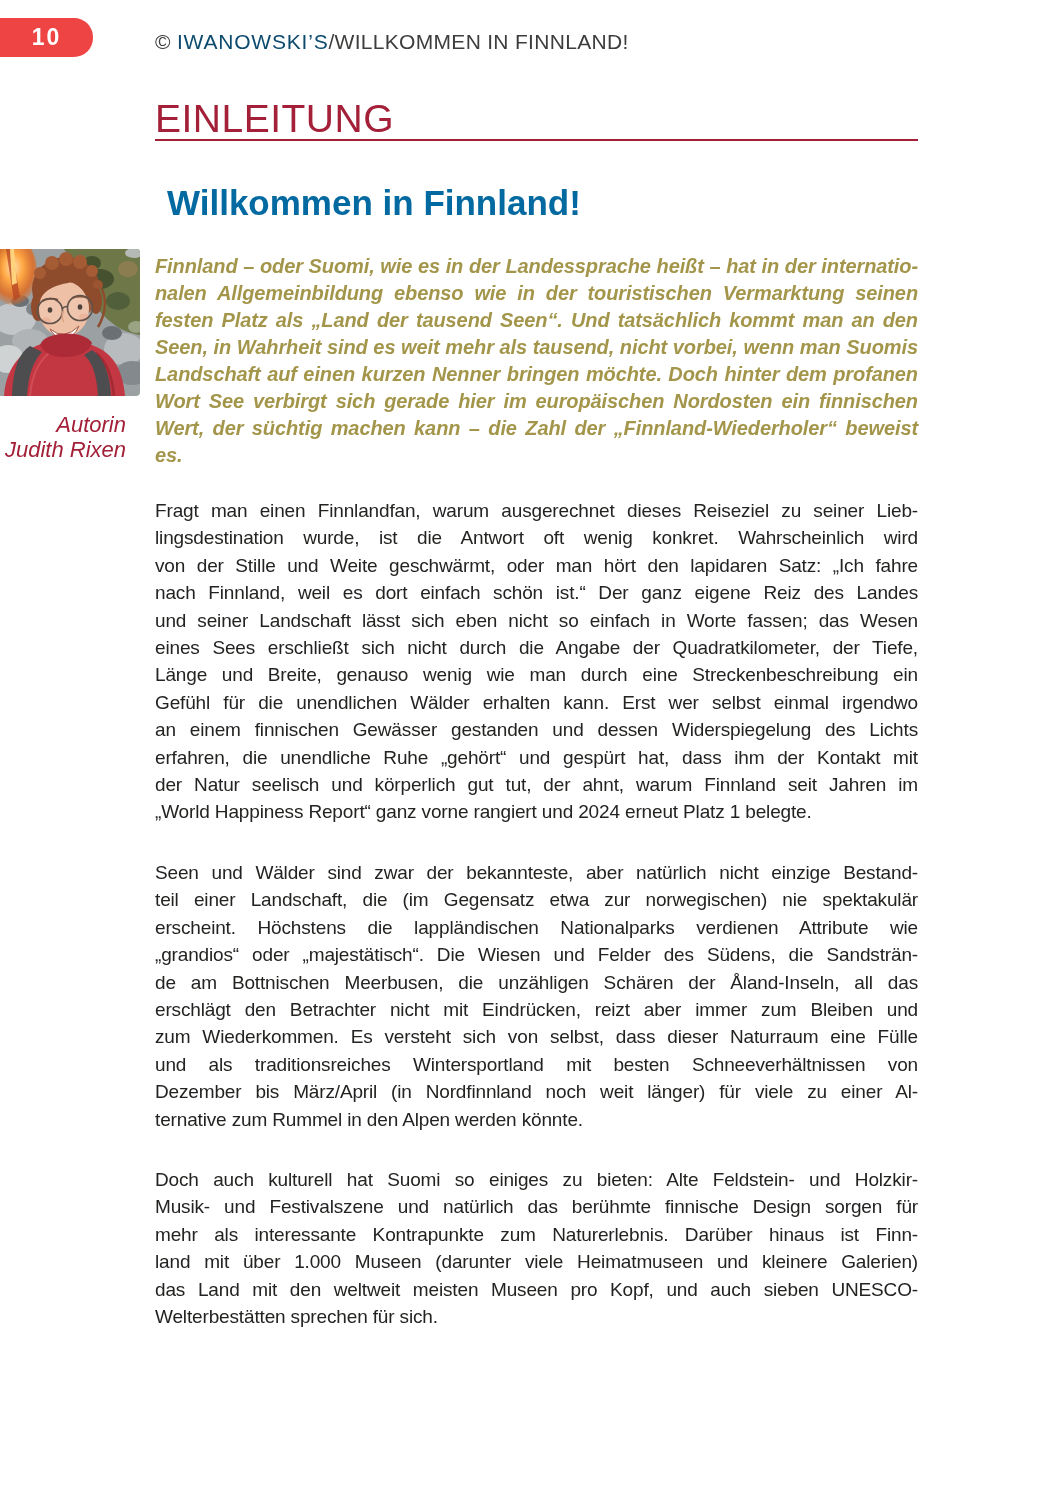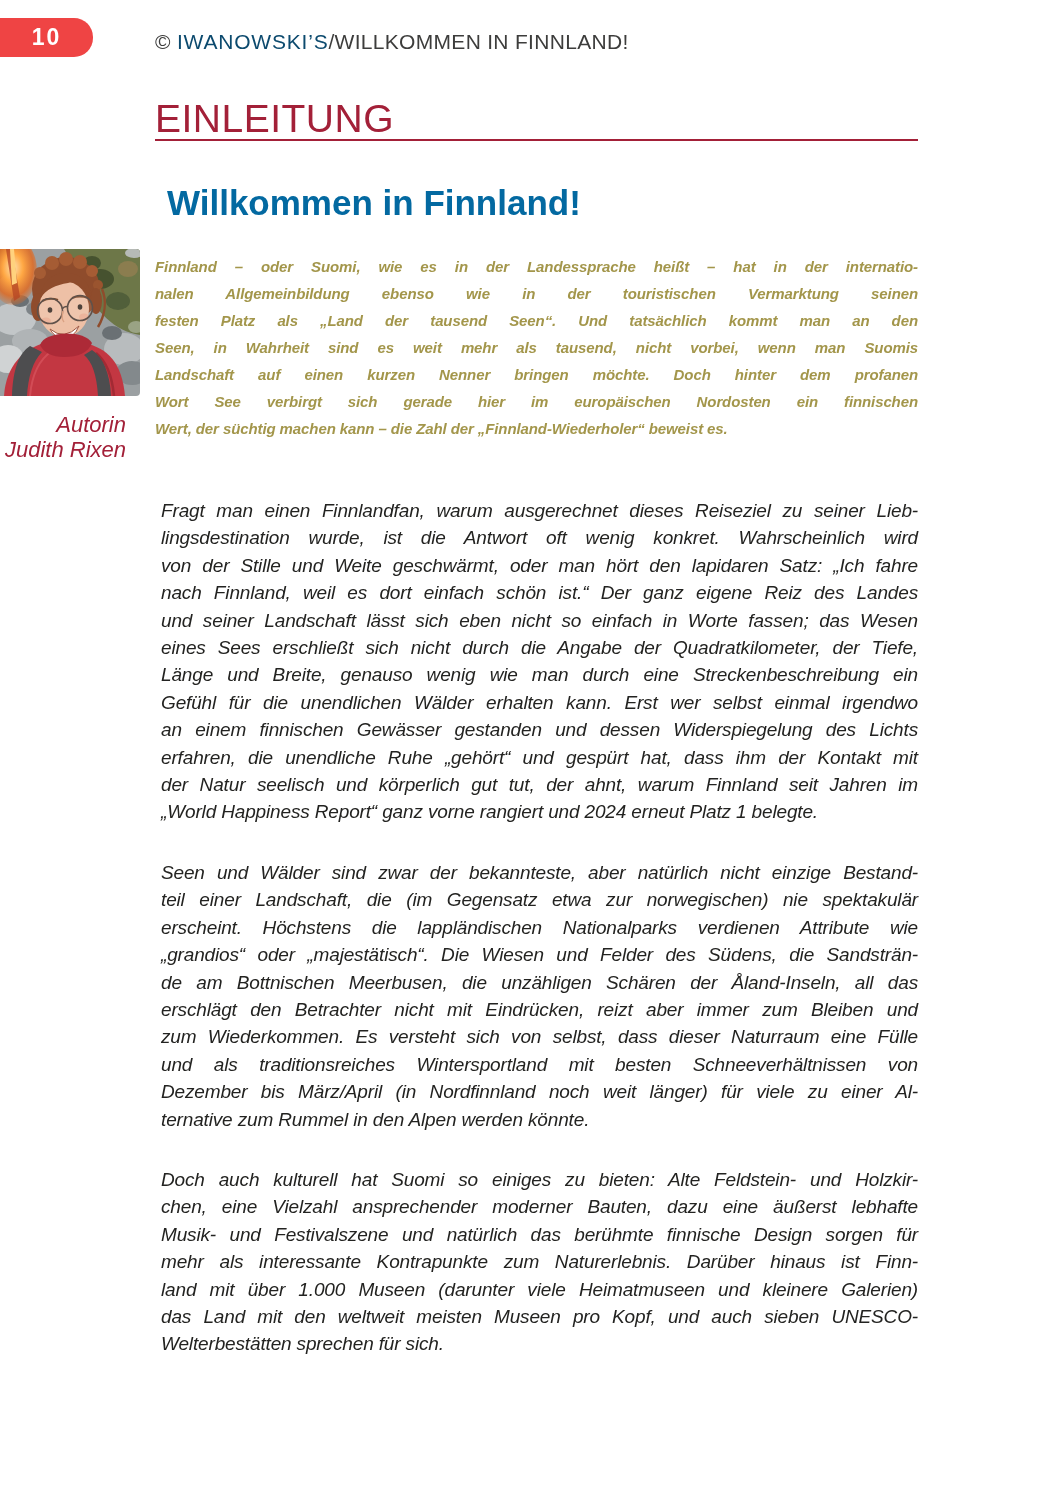--- a/index.html
+++ b/index.html
@@ -56,30 +56,30 @@
     margin-top: 16px; padding-right: 2px;
     color: #a32038; font-style: italic;
     font-size: 22px; line-height: 25px;
   }
   .author-caption .jline { text-align: right; text-align-last: right; }
 
   
   .intro {
     position: absolute; left: 155px; top: 253px; width: 763px;
     color: #a3964b; font-weight: bold; font-style: italic;
-    font-size: 15px; line-height: 27px; letter-spacing: -0.1px;
+    font-size: 20px; line-height: 27px; letter-spacing: -0.1px;
   }
 
   
   .body-text {
     position: absolute; left: 155px; top: 497px; width: 763px;
     color: #232321;
     font-size: 19px; line-height: 27.4px; letter-spacing: -0.15px;
   }
-  .para { margin: 0 0 33px 6px; font-style: italic; }
+  .para { margin: 0 0 33px 0; }
 
   
   .jline { text-align: justify; text-align-last: justify; white-space: normal; }
   .para .jline:last-child, .intro .jline:last-child { text-align-last: left; }
 </style>
 </head>
 <body>
 
 <div class="page">
 
@@ -211,21 +211,20 @@
         <div class="jline">„grandios“ oder „majestätisch“. Die Wiesen und Felder des Südens, die Sandsträn-</div>
         <div class="jline">de am Bottnischen Meerbusen, die unzähligen Schären der Åland-Inseln, all das</div>
         <div class="jline">erschlägt den Betrachter nicht mit Eindrücken, reizt aber immer zum Bleiben und</div>
         <div class="jline">zum Wiederkommen. Es versteht sich von selbst, dass dieser Naturraum eine Fülle</div>
         <div class="jline">und als traditionsreiches Wintersportland mit besten Schneeverhältnissen von</div>
         <div class="jline">Dezember bis März/April (in Nordfinnland noch weit länger) für viele zu einer Al-</div>
         <div class="jline">ternative zum Rummel in den Alpen werden könnte.</div>
       </div>
     <div class="para">
         <div class="jline">Doch auch kulturell hat Suomi so einiges zu bieten: Alte Feldstein- und Holzkir-</div>
-        <div class="jline">chen, eine Vielzahl ansprechender moderner Bauten, dazu eine äußerst lebhafte</div>
         <div class="jline">Musik- und Festivalszene und natürlich das berühmte finnische Design sorgen für</div>
         <div class="jline">mehr als interessante Kontrapunkte zum Naturerlebnis. Darüber hinaus ist Finn-</div>
         <div class="jline">land mit über 1.000 Museen (darunter viele Heimatmuseen und kleinere Galerien)</div>
         <div class="jline">das Land mit den weltweit meisten Museen pro Kopf, und auch sieben UNESCO-</div>
         <div class="jline">Welterbestätten sprechen für sich.</div>
       </div>
   </div>
 
 </div>
 

